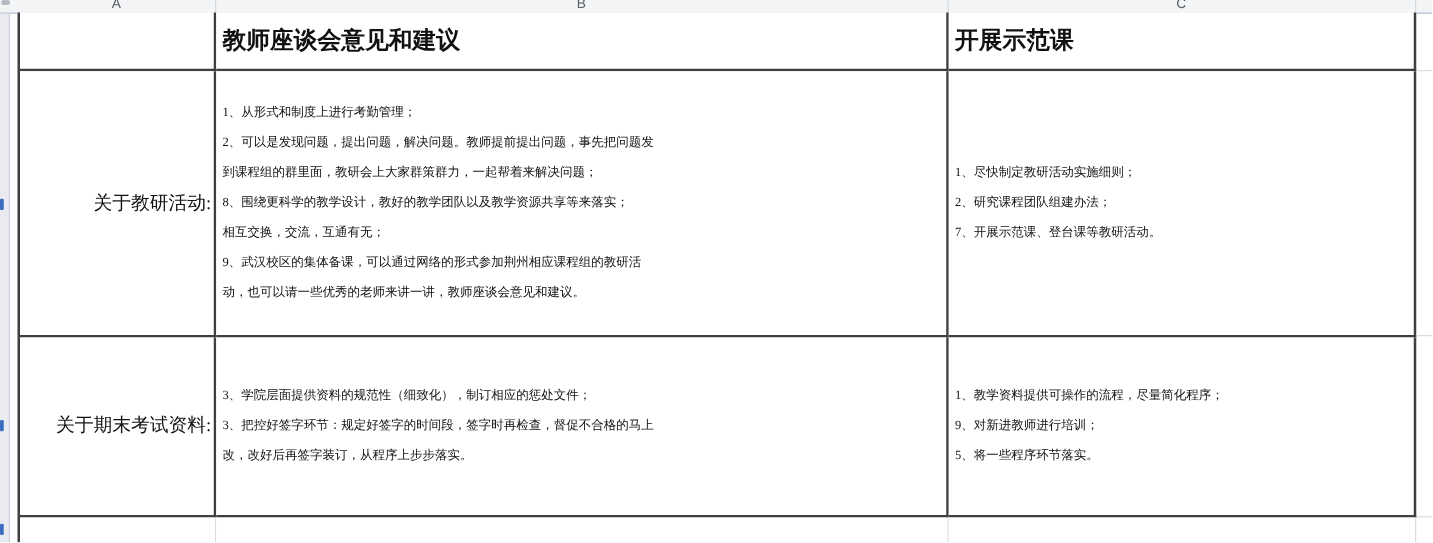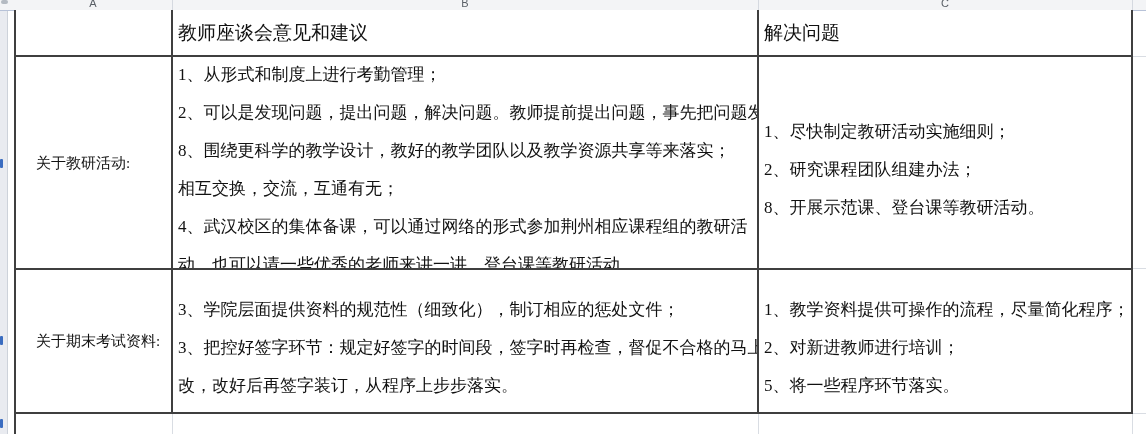--- a/index.html
+++ b/index.html
@@ -21,23 +21,23 @@
 
   
   .grid{position:absolute;left:14px;top:10px;display:grid;
         grid-template-columns:157px 586px 374px;
         grid-template-rows:47px 213px 144px 20px;
         border-left:2px solid #3f3f3f;background:#ffffff;}
   .cell{box-sizing:border-box;background:#ffffff;overflow:hidden;
         border-right:2px solid #3f3f3f;border-bottom:2px solid #3f3f3f;
         display:flex;flex-direction:column;justify-content:center;}
   .cell.pad{padding-left:5px;padding-right:3px;}
-  .cell.pada{padding-left:20px;padding-right:2px;}
-  .hdr{font-weight:normal;font-size:19px;line-height:24px;white-space:nowrap;}
-  .tline{font-size:17px;line-height:24px;white-space:nowrap;margin-top:14px;}
+  .cell.pada{padding-left:20px;padding-right:2px;align-items:flex-end;}
+  .hdr{font-weight:bold;font-size:19px;line-height:24px;white-space:nowrap;}
+  .tline{font-size:10px;line-height:24px;white-space:nowrap;}
   .topic{font-size:15px;line-height:24px;white-space:nowrap;}
   .cell.ghost{border-right:1px solid #d9dde3;border-bottom:none;}
 
   
   .grid-ext{position:absolute;left:1133px;width:13px;height:1px;background:#d9dde3;}
 </style>
 </head>
 <body>
 
 <div class="stage">
@@ -58,51 +58,52 @@
     <div class="rownum-frag" style="top:408px"></div>
   </div>
 
   <div class="grid">
 
     <div class="cell pada"></div>
     <div class="cell pad">
       <div class="hdr">教师座谈会意见和建议</div>
     </div>
     <div class="cell pad">
-      <div class="hdr">解决问题</div>
+      <div class="hdr">开展示范课</div>
     </div>
 
     <div class="cell pada">
       <div class="topic">关于教研活动:</div>
     </div>
     <div class="cell pad">
       <div class="tline">1、从形式和制度上进行考勤管理；</div>
       <div class="tline">2、可以是发现问题，提出问题，解决问题。教师提前提出问题，事先把问题发</div>
+      <div class="tline">到课程组的群里面，教研会上大家群策群力，一起帮着来解决问题；</div>
       <div class="tline">8、围绕更科学的教学设计，教好的教学团队以及教学资源共享等来落实；</div>
       <div class="tline">相互交换，交流，互通有无；</div>
-      <div class="tline">4、武汉校区的集体备课，可以通过网络的形式参加荆州相应课程组的教研活</div>
-      <div class="tline">动，也可以请一些优秀的老师来讲一讲，登台课等教研活动。</div>
+      <div class="tline">9、武汉校区的集体备课，可以通过网络的形式参加荆州相应课程组的教研活</div>
+      <div class="tline">动，也可以请一些优秀的老师来讲一讲，教师座谈会意见和建议。</div>
     </div>
     <div class="cell pad">
       <div class="tline">1、尽快制定教研活动实施细则；</div>
       <div class="tline">2、研究课程团队组建办法；</div>
-      <div class="tline">8、开展示范课、登台课等教研活动。</div>
+      <div class="tline">7、开展示范课、登台课等教研活动。</div>
     </div>
 
     <div class="cell pada">
       <div class="topic">关于期末考试资料:</div>
     </div>
     <div class="cell pad">
       <div class="tline">3、学院层面提供资料的规范性（细致化），制订相应的惩处文件；</div>
       <div class="tline">3、把控好签字环节：规定好签字的时间段，签字时再检查，督促不合格的马上</div>
       <div class="tline">改，改好后再签字装订，从程序上步步落实。</div>
     </div>
     <div class="cell pad">
       <div class="tline">1、教学资料提供可操作的流程，尽量简化程序；</div>
-      <div class="tline">2、对新进教师进行培训；</div>
+      <div class="tline">9、对新进教师进行培训；</div>
       <div class="tline">5、将一些程序环节落实。</div>
     </div>
 
     <div class="cell ghost"></div>
     <div class="cell ghost"></div>
     <div class="cell ghost"></div>
   </div>
 
   <div class="grid-ext" style="top:56px"></div>
   <div class="grid-ext" style="top:268px"></div>

